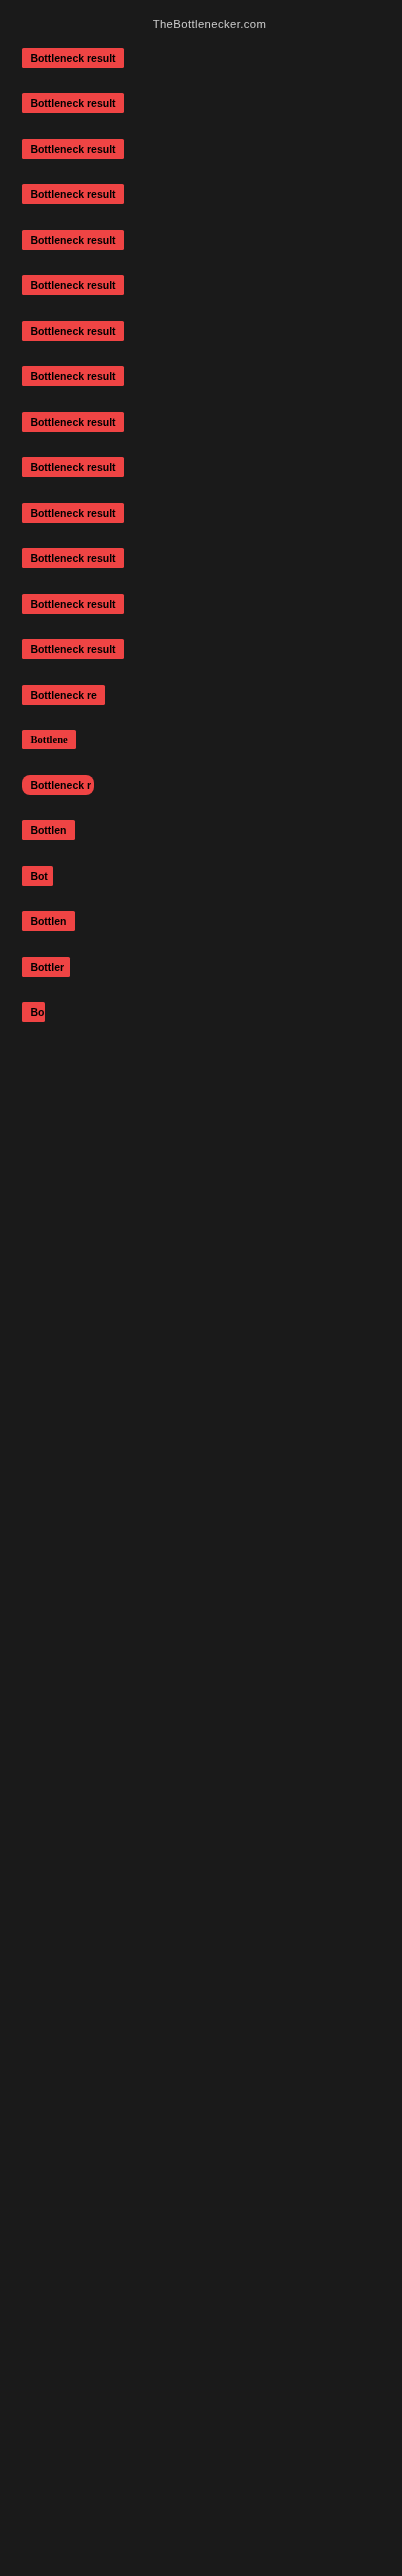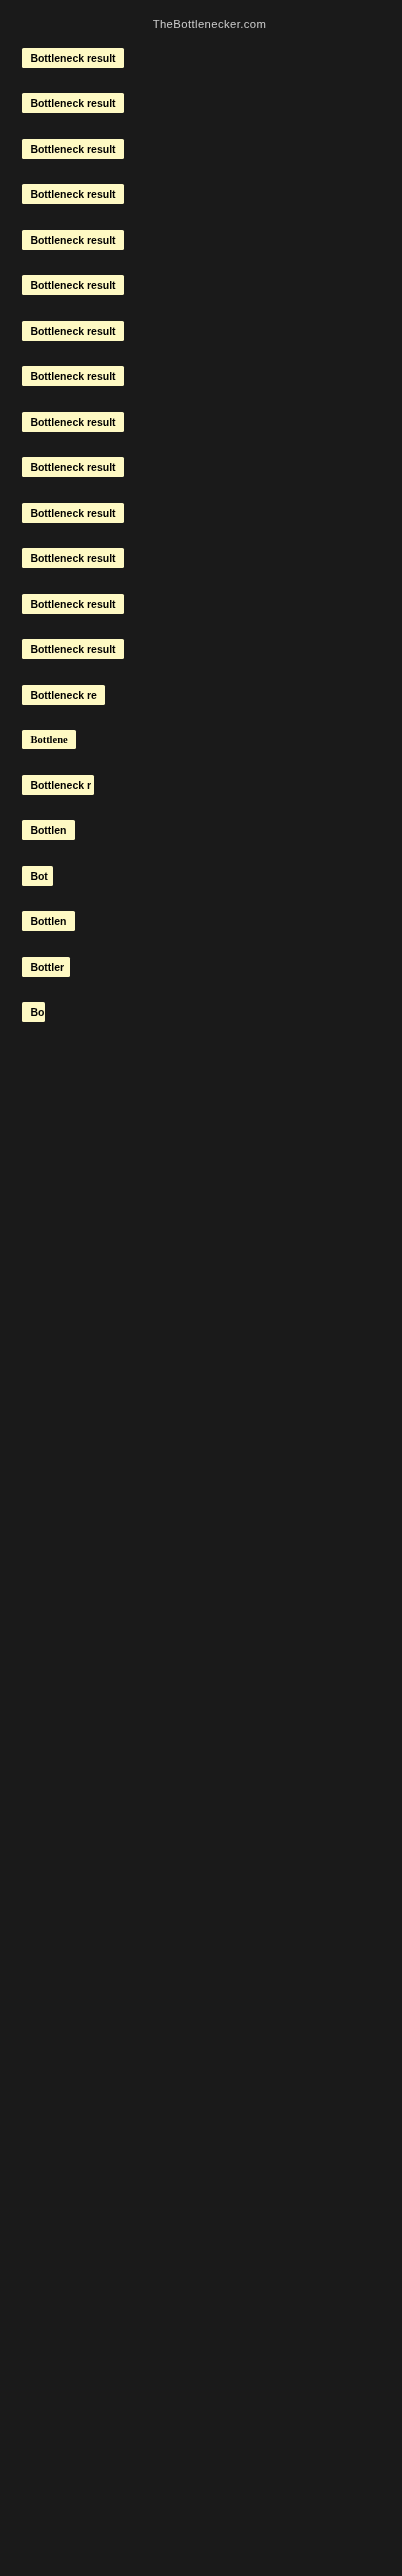--- a/index.html
+++ b/index.html
@@ -24,21 +24,21 @@
       letter-spacing: 0.4px;
     }
 
     .bottleneck-item {
       margin: 0 0 14.5px 0;
       padding-left: 3.2px;
     }
 
     .bottleneck-badge {
       display: inline-block;
-      background-color: #fef9c3;
+      background-color: #ef4444;
       color: #000000;
       font-size: 10.5px;
       font-weight: 600;
       padding: 4px 8px;
       border-radius: 1.6px;
       white-space: nowrap;
       overflow: hidden;
     }
 
     .items-container {
@@ -60,20 +60,20 @@
     <div class="bottleneck-item"><span class="bottleneck-badge" style="max-width: 105px;">Bottleneck result</span></div>
     <div class="bottleneck-item"><span class="bottleneck-badge" style="max-width: 105px;">Bottleneck result</span></div>
     <div class="bottleneck-item"><span class="bottleneck-badge" style="max-width: 105px;">Bottleneck result</span></div>
     <div class="bottleneck-item"><span class="bottleneck-badge" style="max-width: 105px;">Bottleneck result</span></div>
     <div class="bottleneck-item"><span class="bottleneck-badge" style="max-width: 105px;">Bottleneck result</span></div>
     <div class="bottleneck-item"><span class="bottleneck-badge" style="max-width: 105px;">Bottleneck result</span></div>
     <div class="bottleneck-item"><span class="bottleneck-badge" style="max-width: 105px;">Bottleneck result</span></div>
     <div class="bottleneck-item"><span class="bottleneck-badge" style="max-width: 105px;">Bottleneck result</span></div>
     <div class="bottleneck-item"><span class="bottleneck-badge" style="max-width: 85px;">Bottleneck re</span></div>
     <div class="bottleneck-item"><span class="bottleneck-badge" style="max-width: 64px; font-family: Liberation Serif, serif;">Bottlene</span></div>
-    <div class="bottleneck-item"><span class="bottleneck-badge" style="max-width: 72px;">Bottleneck r</span></div>
+    <div class="bottleneck-item"><span class="bottleneck-badge" style="max-width: 72px; border-radius: 8px;">Bottleneck r</span></div>
     <div class="bottleneck-item"><span class="bottleneck-badge" style="max-width: 58px;">Bottlen</span></div>
     <div class="bottleneck-item"><span class="bottleneck-badge" style="max-width: 31px;">Bot</span></div>
     <div class="bottleneck-item"><span class="bottleneck-badge" style="max-width: 58px;">Bottlen</span></div>
     <div class="bottleneck-item"><span class="bottleneck-badge" style="max-width: 48px;">Bottler</span></div>
     <div class="bottleneck-item"><span class="bottleneck-badge" style="max-width: 22.5px;">Bo</span></div>
   </div>
 
 
 </body></html>

